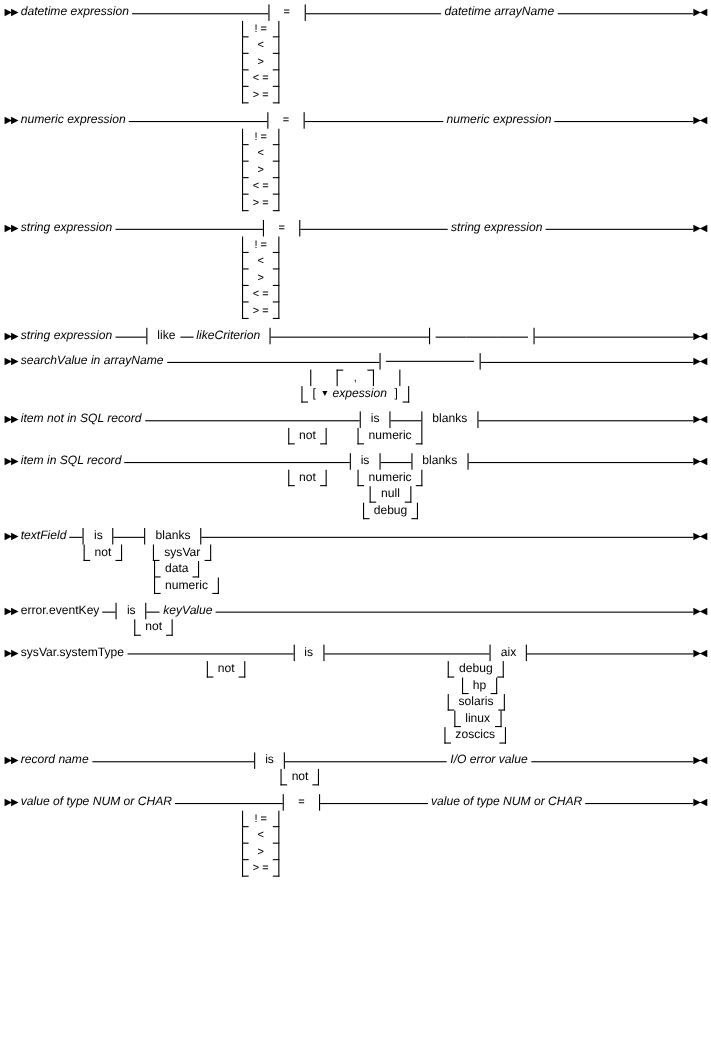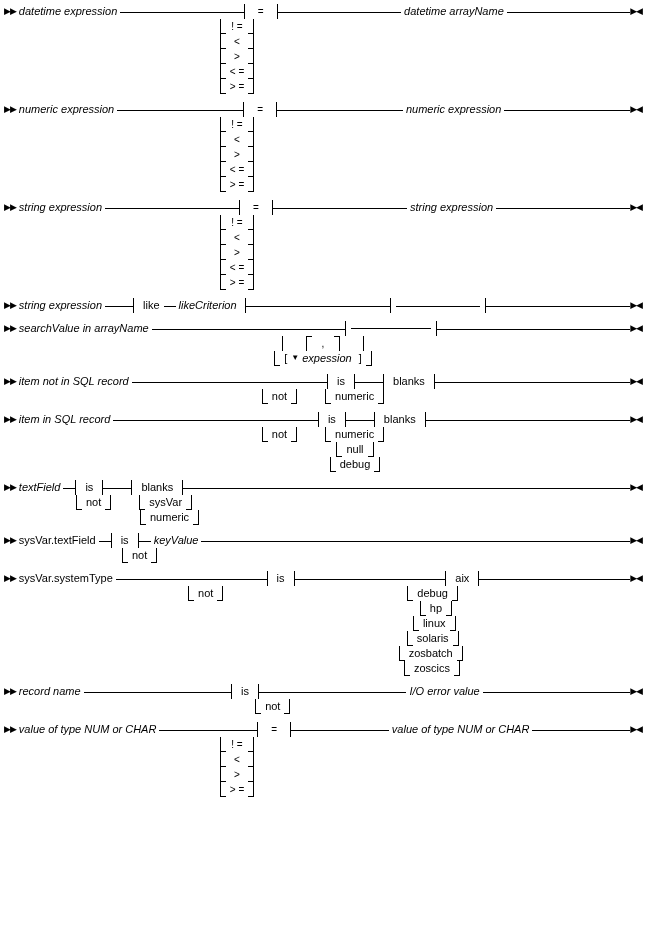--- a/index.html
+++ b/index.html
@@ -324,28 +324,36 @@
         <span class="stub-r" style="border-bottom: 1px solid rgb(0, 0, 0);"></span>
         <span class="spacer" style="width: 28px;"></span>
         <span class="tee-l"></span>
         <span class="optcell">sysVar</span>
         <span class="tee-r"></span>
       </div>
       <div class="row">
         <span class="spacer" style="width: 72px;"></span>
         <span class="spacer" style="width: 36px;"></span>
         <span class="spacer" style="width: 28px;"></span>
+        <span class="tee-l"></span>
+        <span class="optcell">data</span>
+        <span class="tee-r"></span>
+      </div>
+      <div class="row">
+        <span class="spacer" style="width: 72px;"></span>
+        <span class="spacer" style="width: 36px;"></span>
+        <span class="spacer" style="width: 28px;"></span>
         <span class="stub-l" style="border-bottom: 1px solid rgb(0, 0, 0);"></span>
         <span class="optcell">numeric</span>
         <span class="stub-r" style="border-bottom: 1px solid rgb(0, 0, 0);"></span>
       </div>
     </div>
     <div class="diagram">
       <div class="row arrow-start arrow-end">
-        <span class="txt">sysVar.textField</span>
+        <span class="txt">error.eventKey</span>
         <span class="rail-short"></span>
         <span class="stub-l"></span>
         <span class="optcell">is</span>
         <span class="stub-r"></span>
         <span class="rail-short"></span>
         <span class="txt italic">keyValue</span>
         <span class="rail"></span>
       </div>
       <div class="row">
         <span class="spacer" style="width: 118px;"></span>
@@ -385,39 +393,30 @@
         <span class="tee-l"></span>
         <span class="optcell">hp</span>
         <span class="tee-r"></span>
         <span class="spacer" style="flex: 1 1 0%;"></span>
       </div>
       <div class="row">
         <span class="spacer" style="flex: 1 1 0%;"></span>
         <span class="spacer" style="width: 36px;"></span>
         <span class="spacer" style="flex: 1 1 0%;"></span>
         <span class="tee-l"></span>
+        <span class="optcell">solaris</span>
+        <span class="tee-r"></span>
+        <span class="spacer" style="flex: 1 1 0%;"></span>
+      </div>
+      <div class="row">
+        <span class="spacer" style="flex: 1 1 0%;"></span>
+        <span class="spacer" style="width: 36px;"></span>
+        <span class="spacer" style="flex: 1 1 0%;"></span>
+        <span class="tee-l"></span>
         <span class="optcell">linux</span>
-        <span class="tee-r"></span>
-        <span class="spacer" style="flex: 1 1 0%;"></span>
-      </div>
-      <div class="row">
-        <span class="spacer" style="flex: 1 1 0%;"></span>
-        <span class="spacer" style="width: 36px;"></span>
-        <span class="spacer" style="flex: 1 1 0%;"></span>
-        <span class="tee-l"></span>
-        <span class="optcell">solaris</span>
-        <span class="tee-r"></span>
-        <span class="spacer" style="flex: 1 1 0%;"></span>
-      </div>
-      <div class="row">
-        <span class="spacer" style="flex: 1 1 0%;"></span>
-        <span class="spacer" style="width: 36px;"></span>
-        <span class="spacer" style="flex: 1 1 0%;"></span>
-        <span class="tee-l"></span>
-        <span class="optcell">zosbatch</span>
         <span class="tee-r"></span>
         <span class="spacer" style="flex: 1 1 0%;"></span>
       </div>
       <div class="row">
         <span class="spacer" style="flex: 1 1 0%;"></span>
         <span class="spacer" style="width: 36px;"></span>
         <span class="spacer" style="flex: 1 1 0%;"></span>
         <span class="stub-l" style="border-bottom: 1px solid rgb(0, 0, 0);"></span>
         <span class="optcell">zoscics</span>
         <span class="stub-r" style="border-bottom: 1px solid rgb(0, 0, 0);"></span>

